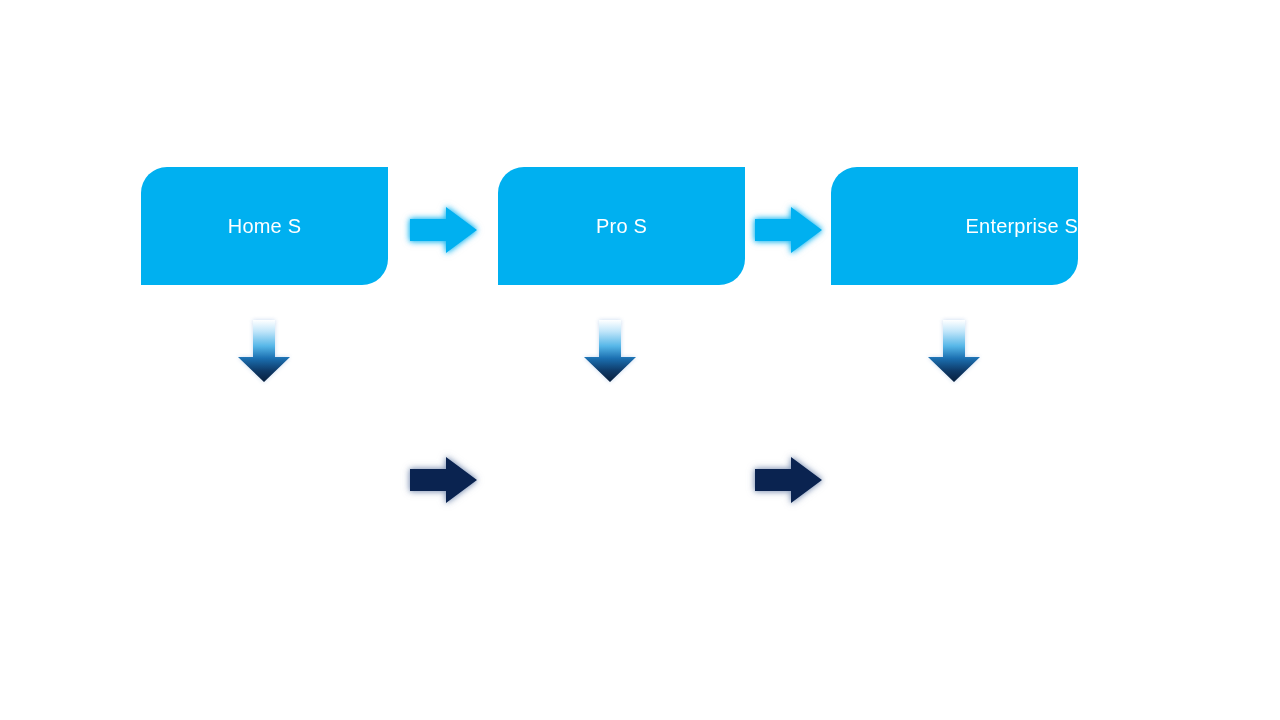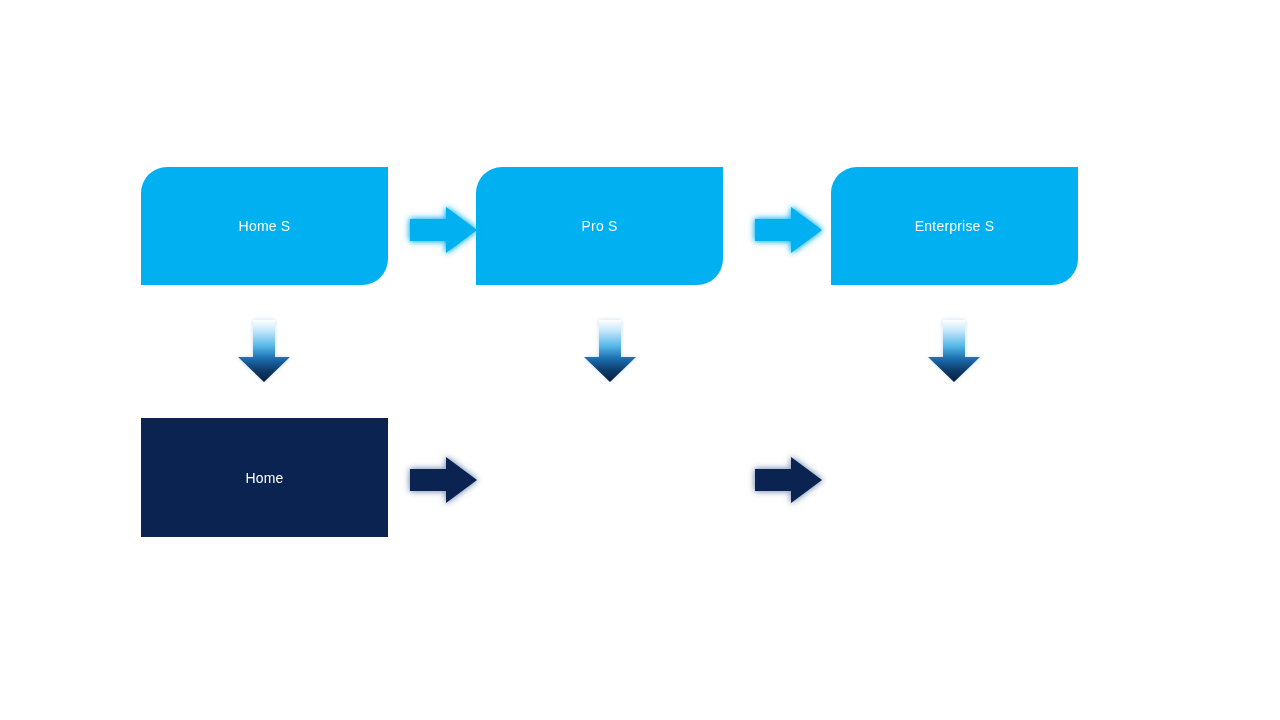--- a/index.html
+++ b/index.html
@@ -17,40 +17,40 @@
     height: 720px;
     background: #ffffff;
   }
   .box {
     position: absolute;
     width: 247px;
     display: flex;
     align-items: center;
     justify-content: center;
     color: #ffffff;
-    font-size: 14px;
+    font-size: 20px;
     font-weight: 400;
     letter-spacing: 0.2px;
     text-align: center;
   }
   .box.top-row {
     top: 167px;
     height: 118px;
     background: #00B0F0;
     border-radius: 26px 0 26px 0;
   }
   .box.bottom-row {
     top: 418px;
     height: 119px;
     background: #0A2350;
     border-radius: 0;
   }
   .col-0 { left: 141px; }
-  .col-1 { left: 476px; align-items: center; }
-  .col-2 { left: 831px; }
+  .col-1 { left: 498px; align-items: center; }
+  .col-2 { left: 831px; justify-content: flex-end; }
 
   .h-arrow {
     position: absolute;
     width: 67px;
     height: 46px;
   }
   .h-arrow.light {
     top: 207px;
     filter: drop-shadow(0 0 3px rgba(0, 176, 240, 0.85)) drop-shadow(0 0 2px rgba(0, 176, 240, 0.5));
   }
@@ -112,23 +112,20 @@
   <svg class="v-arrow vcol-0" viewBox="0 0 52 62">
     <polygon points="15,0 37,0 37,37 52,37 26,62 0,37 15,37" fill="url(#downGrad)"></polygon>
   </svg>
   <svg class="v-arrow vcol-1" viewBox="0 0 52 62">
     <polygon points="15,0 37,0 37,37 52,37 26,62 0,37 15,37" fill="url(#downGrad)"></polygon>
   </svg>
   <svg class="v-arrow vcol-2" viewBox="0 0 52 62">
     <polygon points="15,0 37,0 37,37 52,37 26,62 0,37 15,37" fill="url(#downGrad)"></polygon>
   </svg>
 
-  <div class="box bottom-row col-0">
-    <span>Home</span>
-  </div>
 
   <svg class="h-arrow dark gap-0" viewBox="0 0 67 46">
     <polygon points="0,12 36,12 36,0 67,23 36,46 36,34 0,34" fill="#0A2350"></polygon>
   </svg>
   <svg class="h-arrow dark gap-1" viewBox="0 0 67 46">
     <polygon points="0,12 36,12 36,0 67,23 36,46 36,34 0,34" fill="#0A2350"></polygon>
   </svg>
 
 </div>
 

